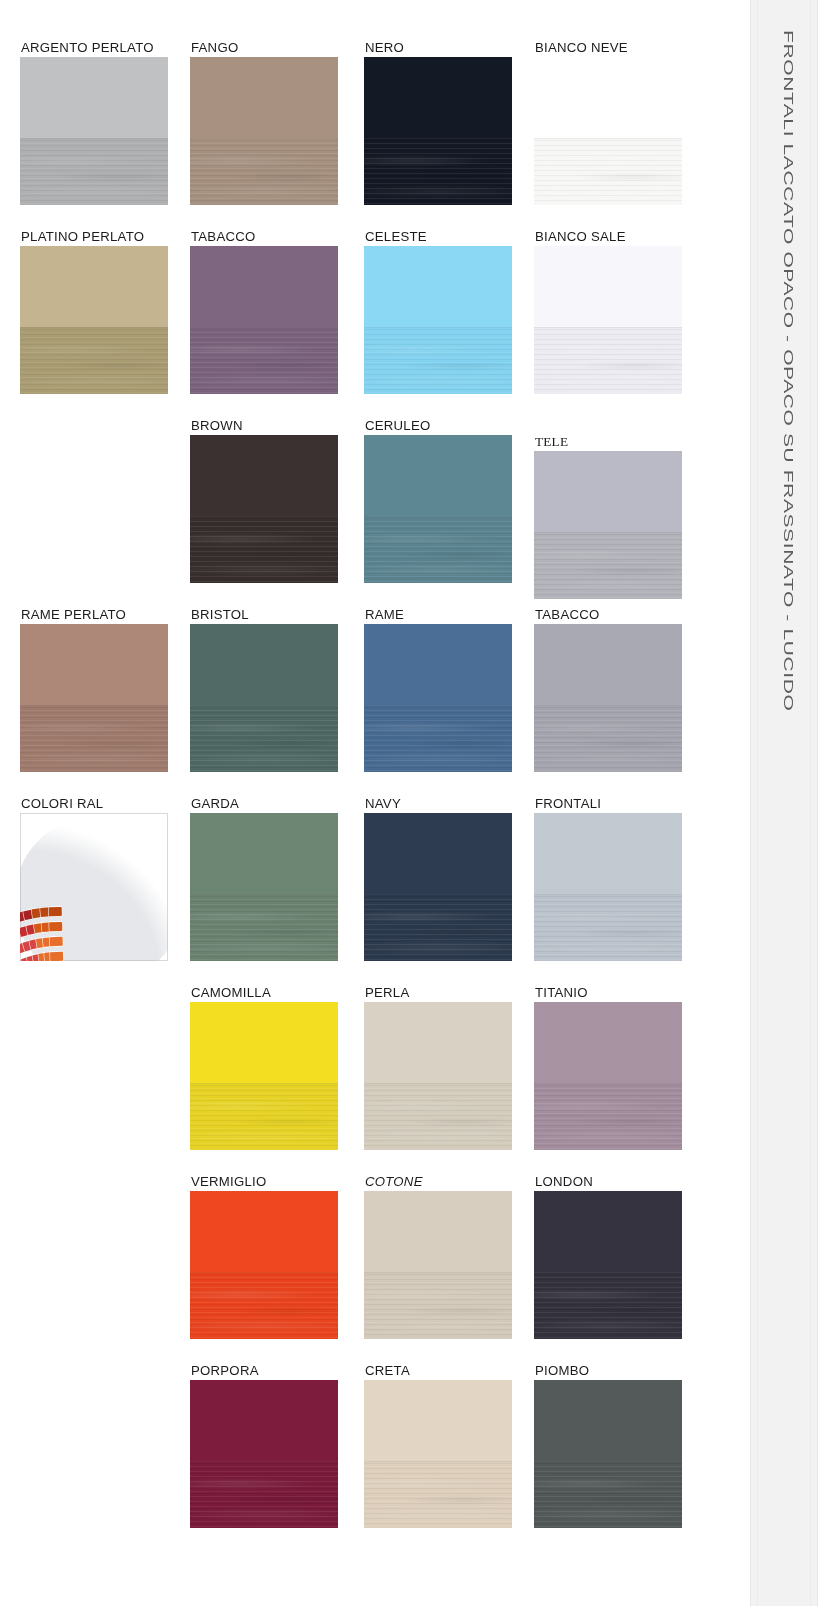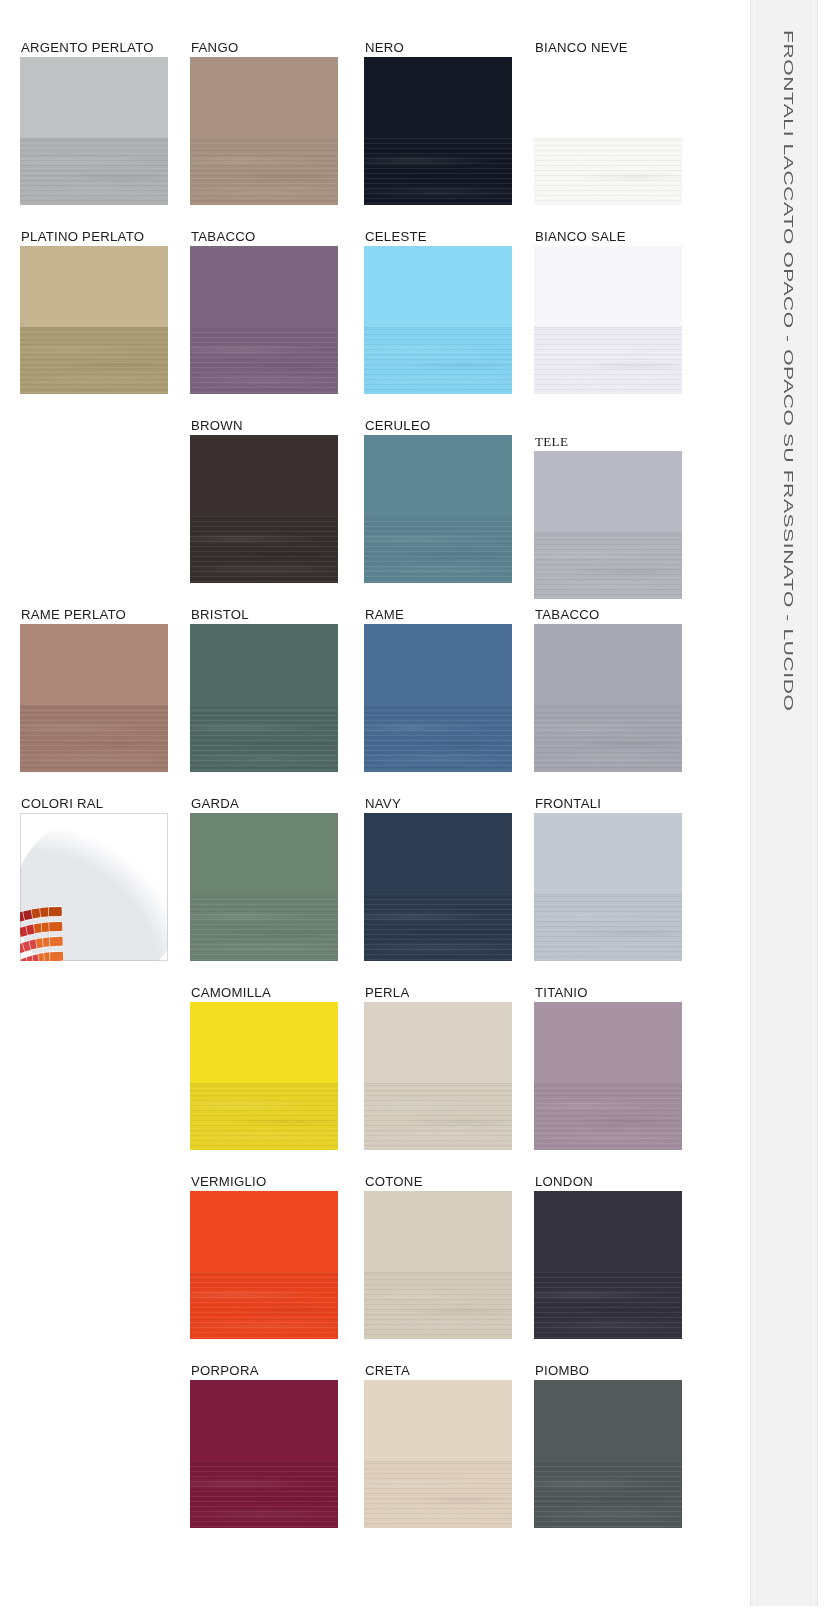--- a/index.html
+++ b/index.html
@@ -630,21 +630,21 @@
           <div class="cell-label">VERMIGLIO</div>
         </div>
         <div class="swatch">
           <div class="sw-top" style="background: rgb(239, 71, 32);"></div>
           <div class="sw-bot" style="background: rgb(232, 67, 30);">
             <div class="grain"></div>
           </div>
           <div class="seam"></div>
         </div>
       </div>
-      <div class="cell" style="left: 364px; top: 1174px; width: 148px; height: 165px;">
+      <div class="cell" style="left: 364px; top: 1174px; width: 148px; height: 165px; font-style: italic;">
         <div class="label-wrap">
           <div class="cell-label">COTONE</div>
         </div>
         <div class="swatch">
           <div class="sw-top" style="background: rgb(216, 206, 192);"></div>
           <div class="sw-bot" style="background: rgb(211, 201, 186);">
             <div class="grain"></div>
           </div>
           <div class="seam"></div>
         </div>

